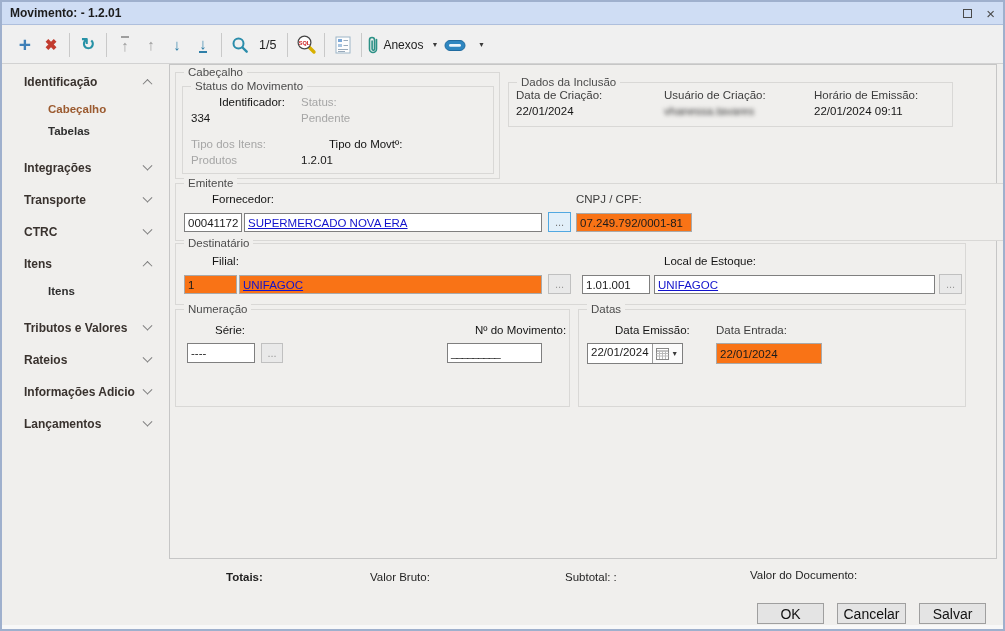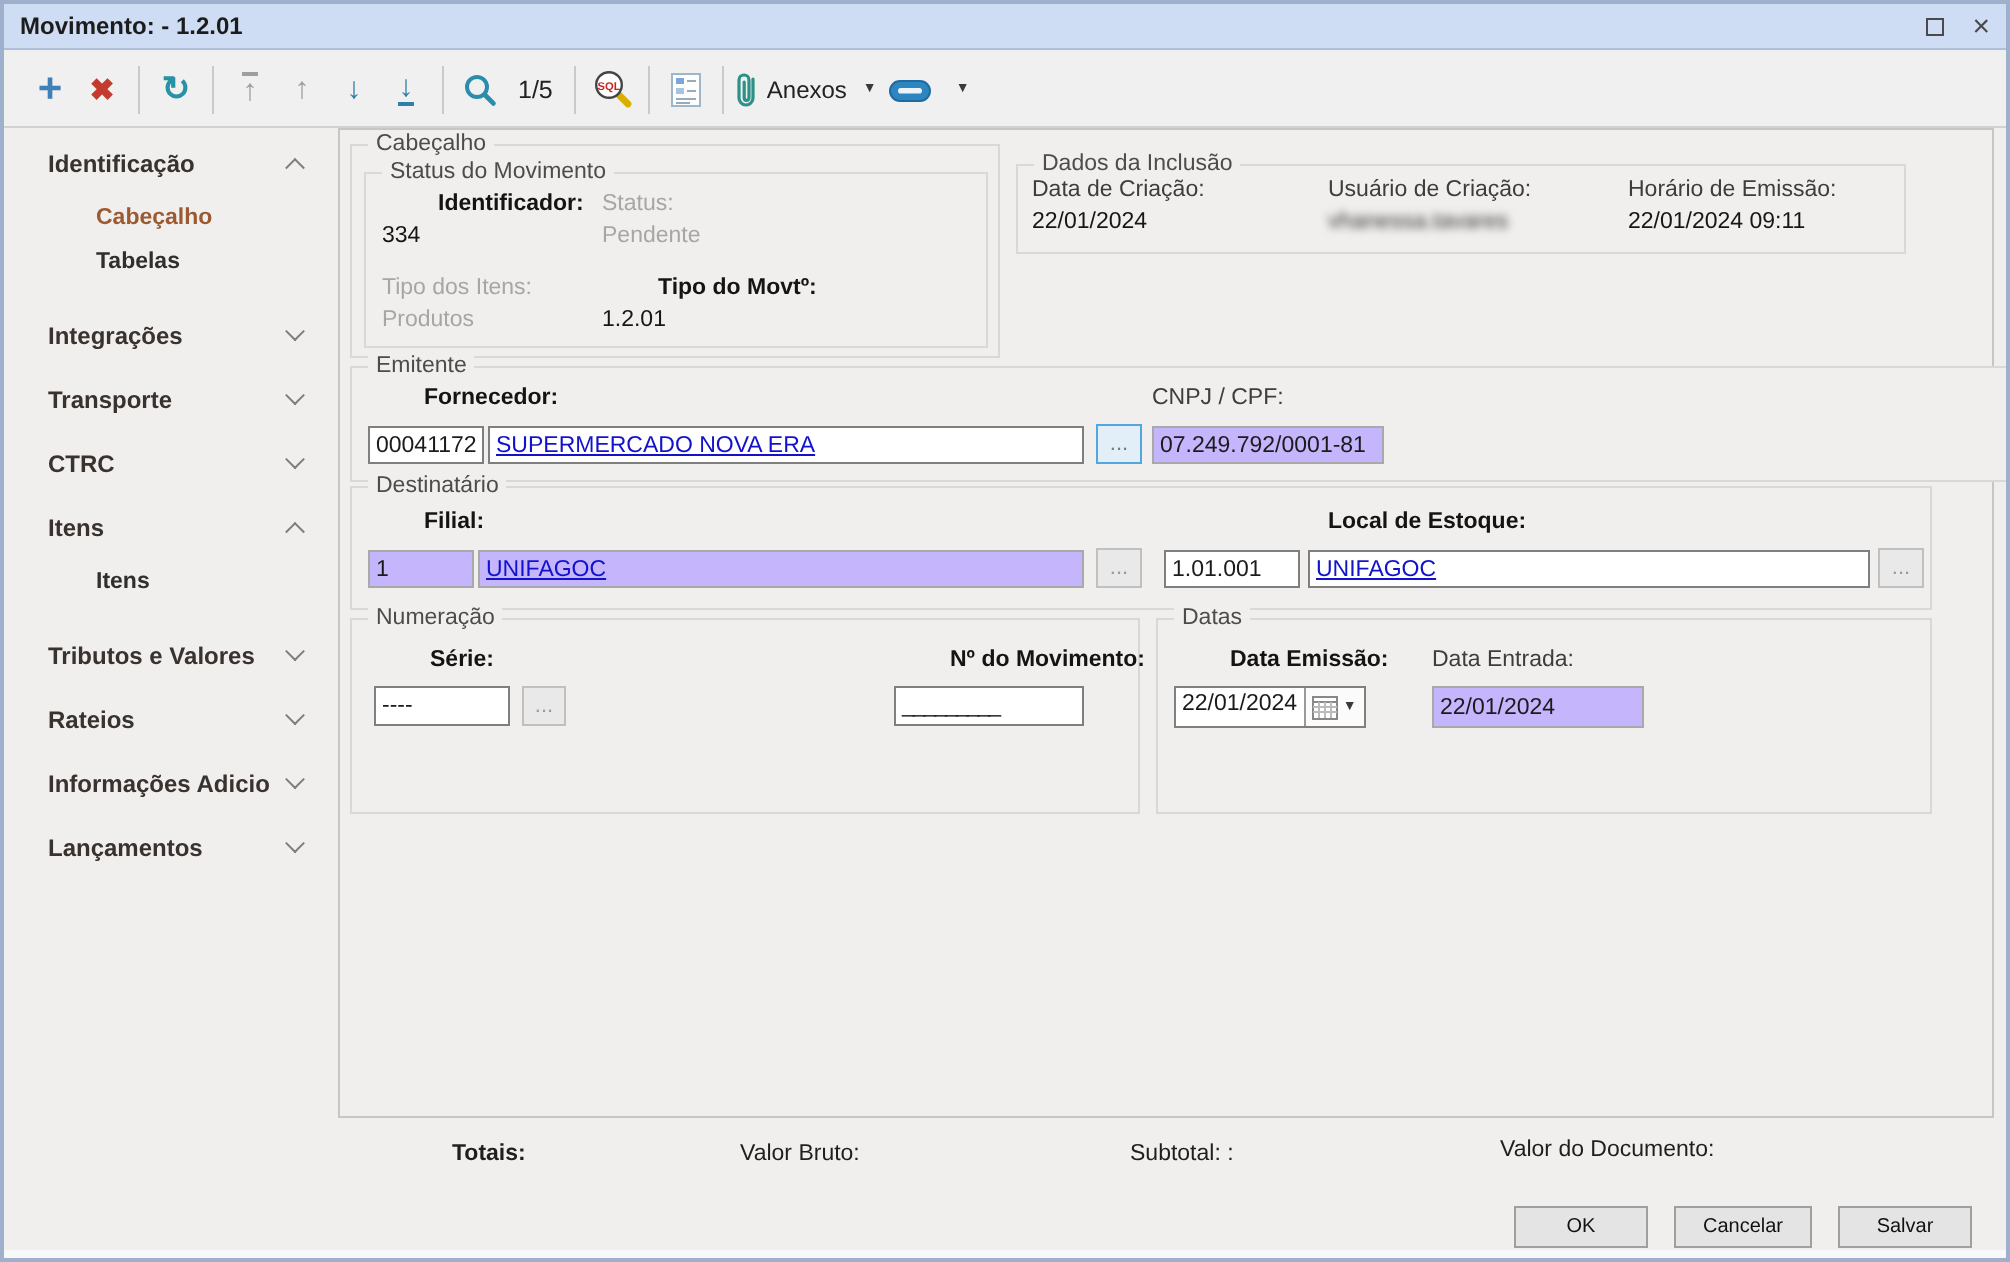--- a/index.html
+++ b/index.html
@@ -39,41 +39,41 @@
   .chev { width:7px; height:7px; border-right:1.6px solid #7d7d7d; border-bottom:1.6px solid #7d7d7d; display:inline-block; }
   .chev.up { transform:rotate(-135deg) translate(-1px,-1px); }
   .chev.down { transform:rotate(45deg) translate(-2px,-2px); }
 
   
   .panel { position:absolute; left:167px; top:62px; width:828px; height:495px; background:#f0efed; border:1px solid #c6c6c6; }
 
   .groupbox { position:absolute; border:1px solid #d9d8d6; background:#f0efed; }
   .gb-title { position:absolute; top:-8px; left:8px; background:#f0efed; padding:0 4px; font-size:11.5px; color:#4c4c4c; line-height:14px; }
 
-  .lbl-b { position:absolute; font-weight:bold; color:#141414; white-space:nowrap;padding-left:28px; }
+  .lbl-b { position:absolute; font-weight:normal; color:#141414; white-space:nowrap;padding-left:28px; }
   .lbl-r { position:absolute; color:#3d3d3d; white-space:nowrap; }
   .lbl-g { position:absolute; color:#a6a6a6; white-space:nowrap; }
   .val   { position:absolute; color:#161616; white-space:nowrap; }
   .val-g { position:absolute; color:#a6a6a6; white-space:nowrap; }
   .blurred { filter:blur(2px); color:#333; }
 
-  .field { position:absolute; height:19px; background:#c4b5fd; border:1px solid #a9a9a9; padding:1px 3px; display:flex; align-items:center; white-space:nowrap; overflow:hidden; }
+  .field { position:absolute; height:19px; background:#f97316; border:1px solid #a9a9a9; padding:1px 3px; display:flex; align-items:center; white-space:nowrap; overflow:hidden; }
   .field-w { background:#ffffff; border:1px solid #7f7f7f; }
   .link { color:#1212cc; text-decoration:underline; }
   .dots-btn { position:absolute; width:23px; height:20px; background:#e9e9e9; border:1px solid #c0c0c0; color:#9a9a9a; font-size:11px; display:flex; align-items:center; justify-content:center; line-height:1; }
   .dots-btn.focus { background:#e2eff9; border:1px solid #51a8e1; color:#7a7a7a; }
 
   .date-ctrl { position:absolute; height:21px; background:#fff; border:1px solid #7f7f7f; display:flex; align-items:stretch; }
   .date-text { padding:2px 3px; flex:1; }
   .date-btn { width:32px; border-left:1px solid #999; background:#fbfbfb; display:flex; align-items:center; justify-content:center; gap:2px; }
   .date-btn .dd { margin:0; }
 
   
   .ft-lbl { position:absolute; font-size:11.5px; color:#1f1f1f; white-space:nowrap; }
-  .btn { position:absolute; height:21px; background:#e4e4e4; border:1px solid #9f9f9f; font-family:"Liberation Sans",sans-serif; font-size:10px; color:#111; display:flex; align-items:center; justify-content:center; }
+  .btn { position:absolute; height:21px; background:#e4e4e4; border:1px solid #9f9f9f; font-family:"Liberation Sans",sans-serif; font-size:14px; color:#111; display:flex; align-items:center; justify-content:center; }
   .bottom-strip { position:absolute; left:0; right:0; bottom:0; height:4px; background:#f8f8f8; }
 </style>
 </head>
 <body>
 
 <div class="window">
 
   <div class="titlebar">
     <span class="titlebar-title">Movimento: - 1.2.01</span>
     <span class="win-ctrls">

